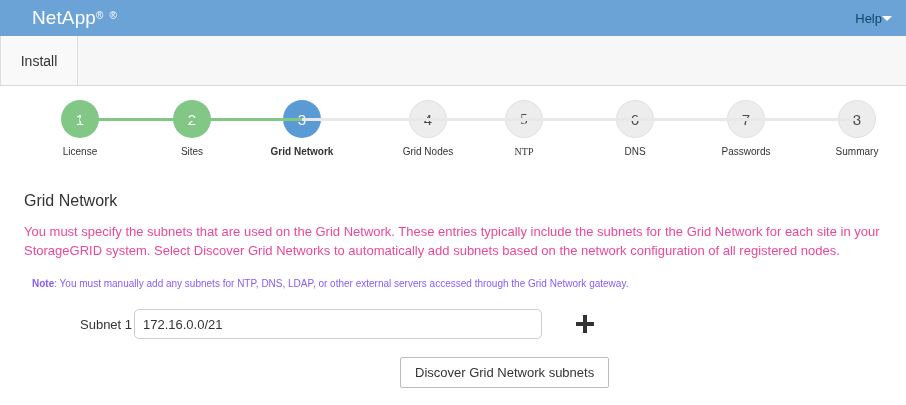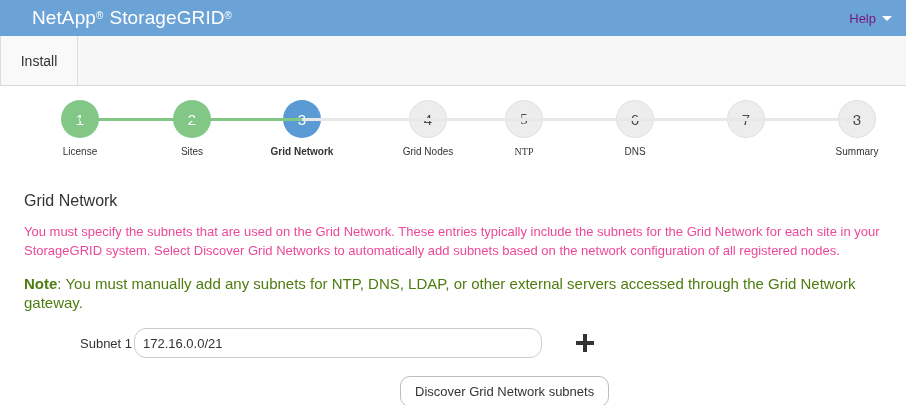--- a/index.html
+++ b/index.html
@@ -36,25 +36,24 @@
   }
   .brand .reg {
     font-size: 10px;
     vertical-align: super;
     position: relative;
     top: -5px;
     line-height: 0;
   }
   .brand .gap { display: inline-block; width: 6px; }
   .help-menu {
-    color: #701a75;
-    font-size: 13px;
-    display: flex;
-    align-items: center;
-    gap: 6px;
+    color: #0c4a6e;
+    font-size: 13px;
+    display: flex;
+    align-items: center;
     white-space: nowrap;
   }
   .caret-down {
     width: 0; height: 0;
     border-left: 5px solid transparent;
     border-right: 5px solid transparent;
     border-top: 5px solid #ffffff;
     display: inline-block;
   }
 
@@ -138,24 +137,24 @@
     font-weight: normal;
   }
   .para {
     font-size: 13px;
     line-height: 19px;
     color: #ec4899;
     margin: 0 0 14px 0;
     max-width: 862px;
   }
   .note {
-    font-size: 15px;
+    font-size: 10px;
     line-height: 19px;
-    color: #4d7c0f;
-    margin: 0 0 16px 0;
+    color: #8b5cf6;
+    margin: 0 0 16px 8px;
   }
   .note b { font-weight: bold; }
 
   
   .form-row {
     display: flex;
     align-items: center;
     margin-top: 4px;
   }
   .field-label {
@@ -169,21 +168,21 @@
   .subnet-input {
     width: 408px;
     height: 30px;
     border: 1px solid #cccccc;
     background: #ffffff;
     font-family: "Liberation Sans", sans-serif;
     font-size: 13px;
     color: #333333;
     padding: 0 8px;
     box-sizing: border-box;
-    border-radius: 12px;
+    border-radius: 5px;
   }
   .add-btn {
     margin-left: 32px;
     width: 22px;
     height: 22px;
     position: relative;
     cursor: pointer;
     background: transparent;
     border: none;
     padding: 0;
@@ -200,35 +199,34 @@
     display: flex;
     margin-top: 18px;
     padding-left: 376px;
   }
   .discover-btn {
     font-family: "Liberation Sans", sans-serif;
     font-size: 13px;
     color: #333333;
     background: #ffffff;
     border: 1px solid #bdbdbd;
-    border-radius: 10px;
+    border-radius: 2px;
     padding: 7px 14px;
     cursor: pointer;
     white-space: nowrap;
   }
 </style>
 </head>
 <body>
 
 <div class="header-bar">
   <div class="brand">
     <span>NetApp</span>
       <span class="reg">®</span>
       <span class="gap"></span>
-      <span>StorageGRID</span>
       <span class="reg">®</span>
   </div>
   <div class="help-menu">
     <span>Help</span>
     <span class="caret-down"></span>
   </div>
 </div>
 
 <div class="tab-strip">
   <div class="tab">Install</div>
@@ -262,20 +260,21 @@
   <div class="step todo" style="left:524px;font-family:Liberation Serif, serif;">
     <div class="circle">5</div>
     <div class="label">NTP</div>
   </div>
   <div class="step todo" style="left:635px;">
     <div class="circle">6</div>
     <div class="label">DNS</div>
   </div>
   <div class="step todo" style="left:746px;">
     <div class="circle">7</div>
+    <div class="label">Passwords</div>
   </div>
   <div class="step todo" style="left:857px;">
     <div class="circle">8</div>
     <div class="label">Summary</div>
   </div>
 </div>
 
 <div class="content">
   <div class="section-title">Grid Network</div>
 

